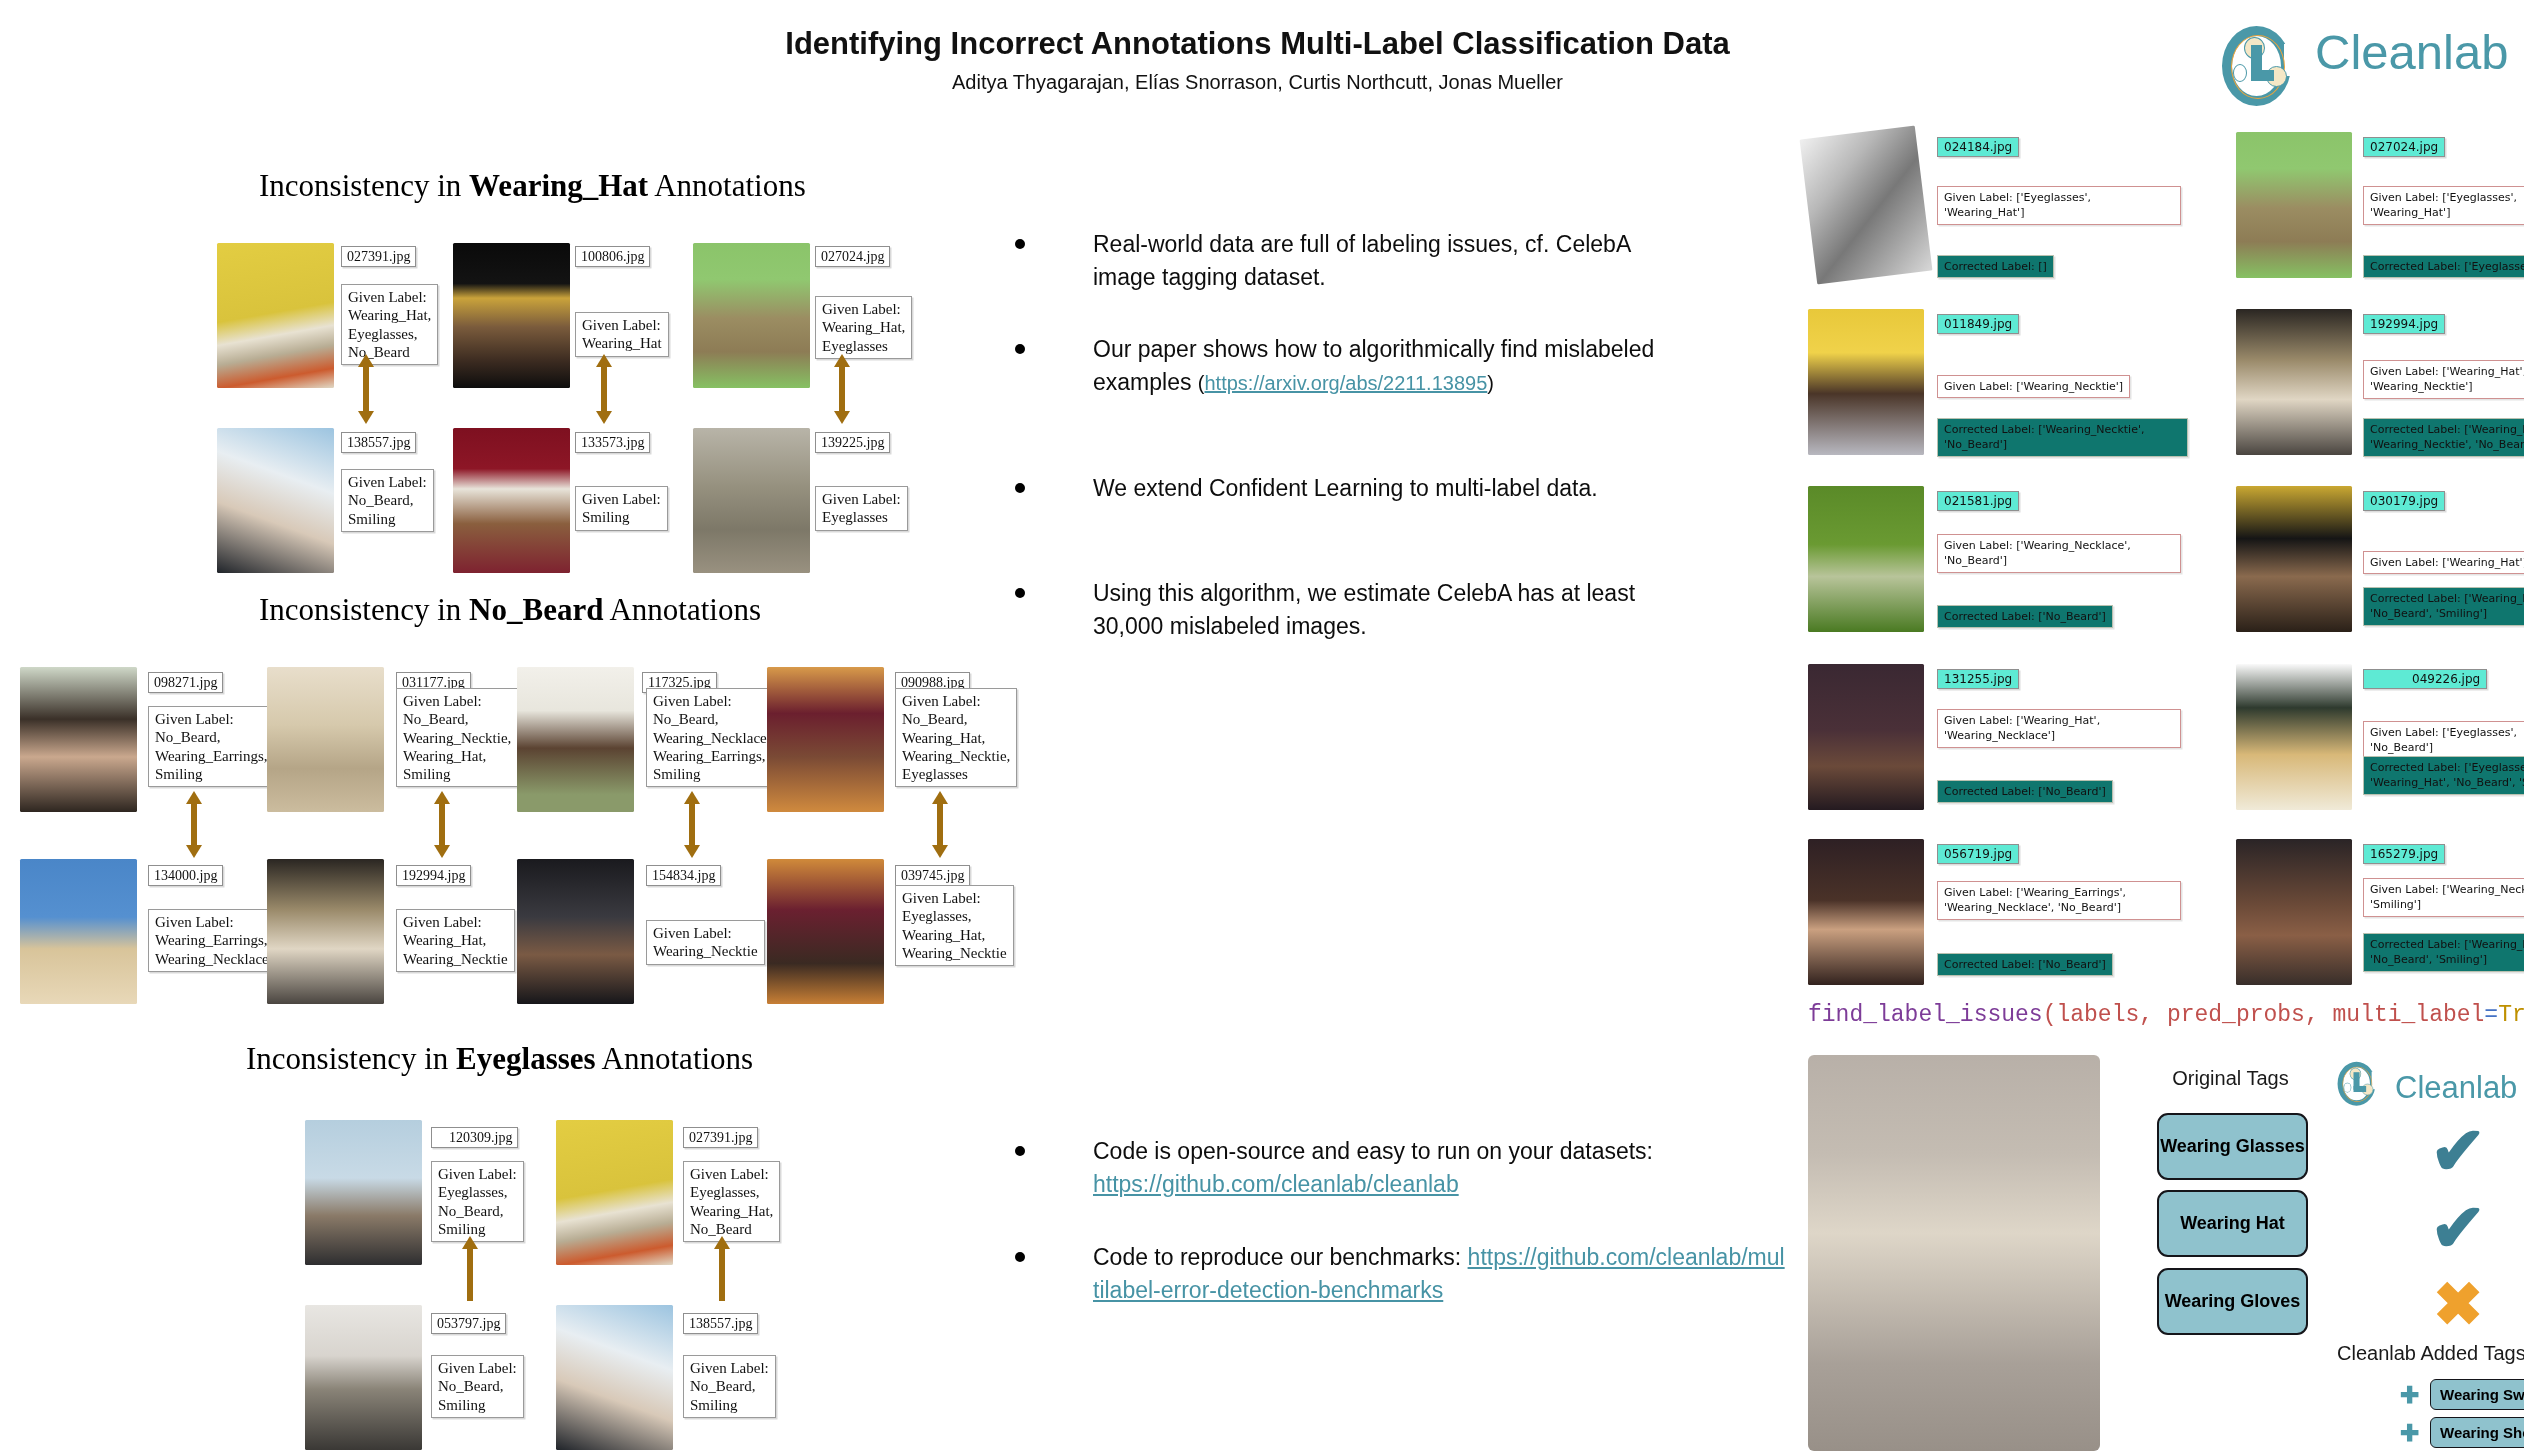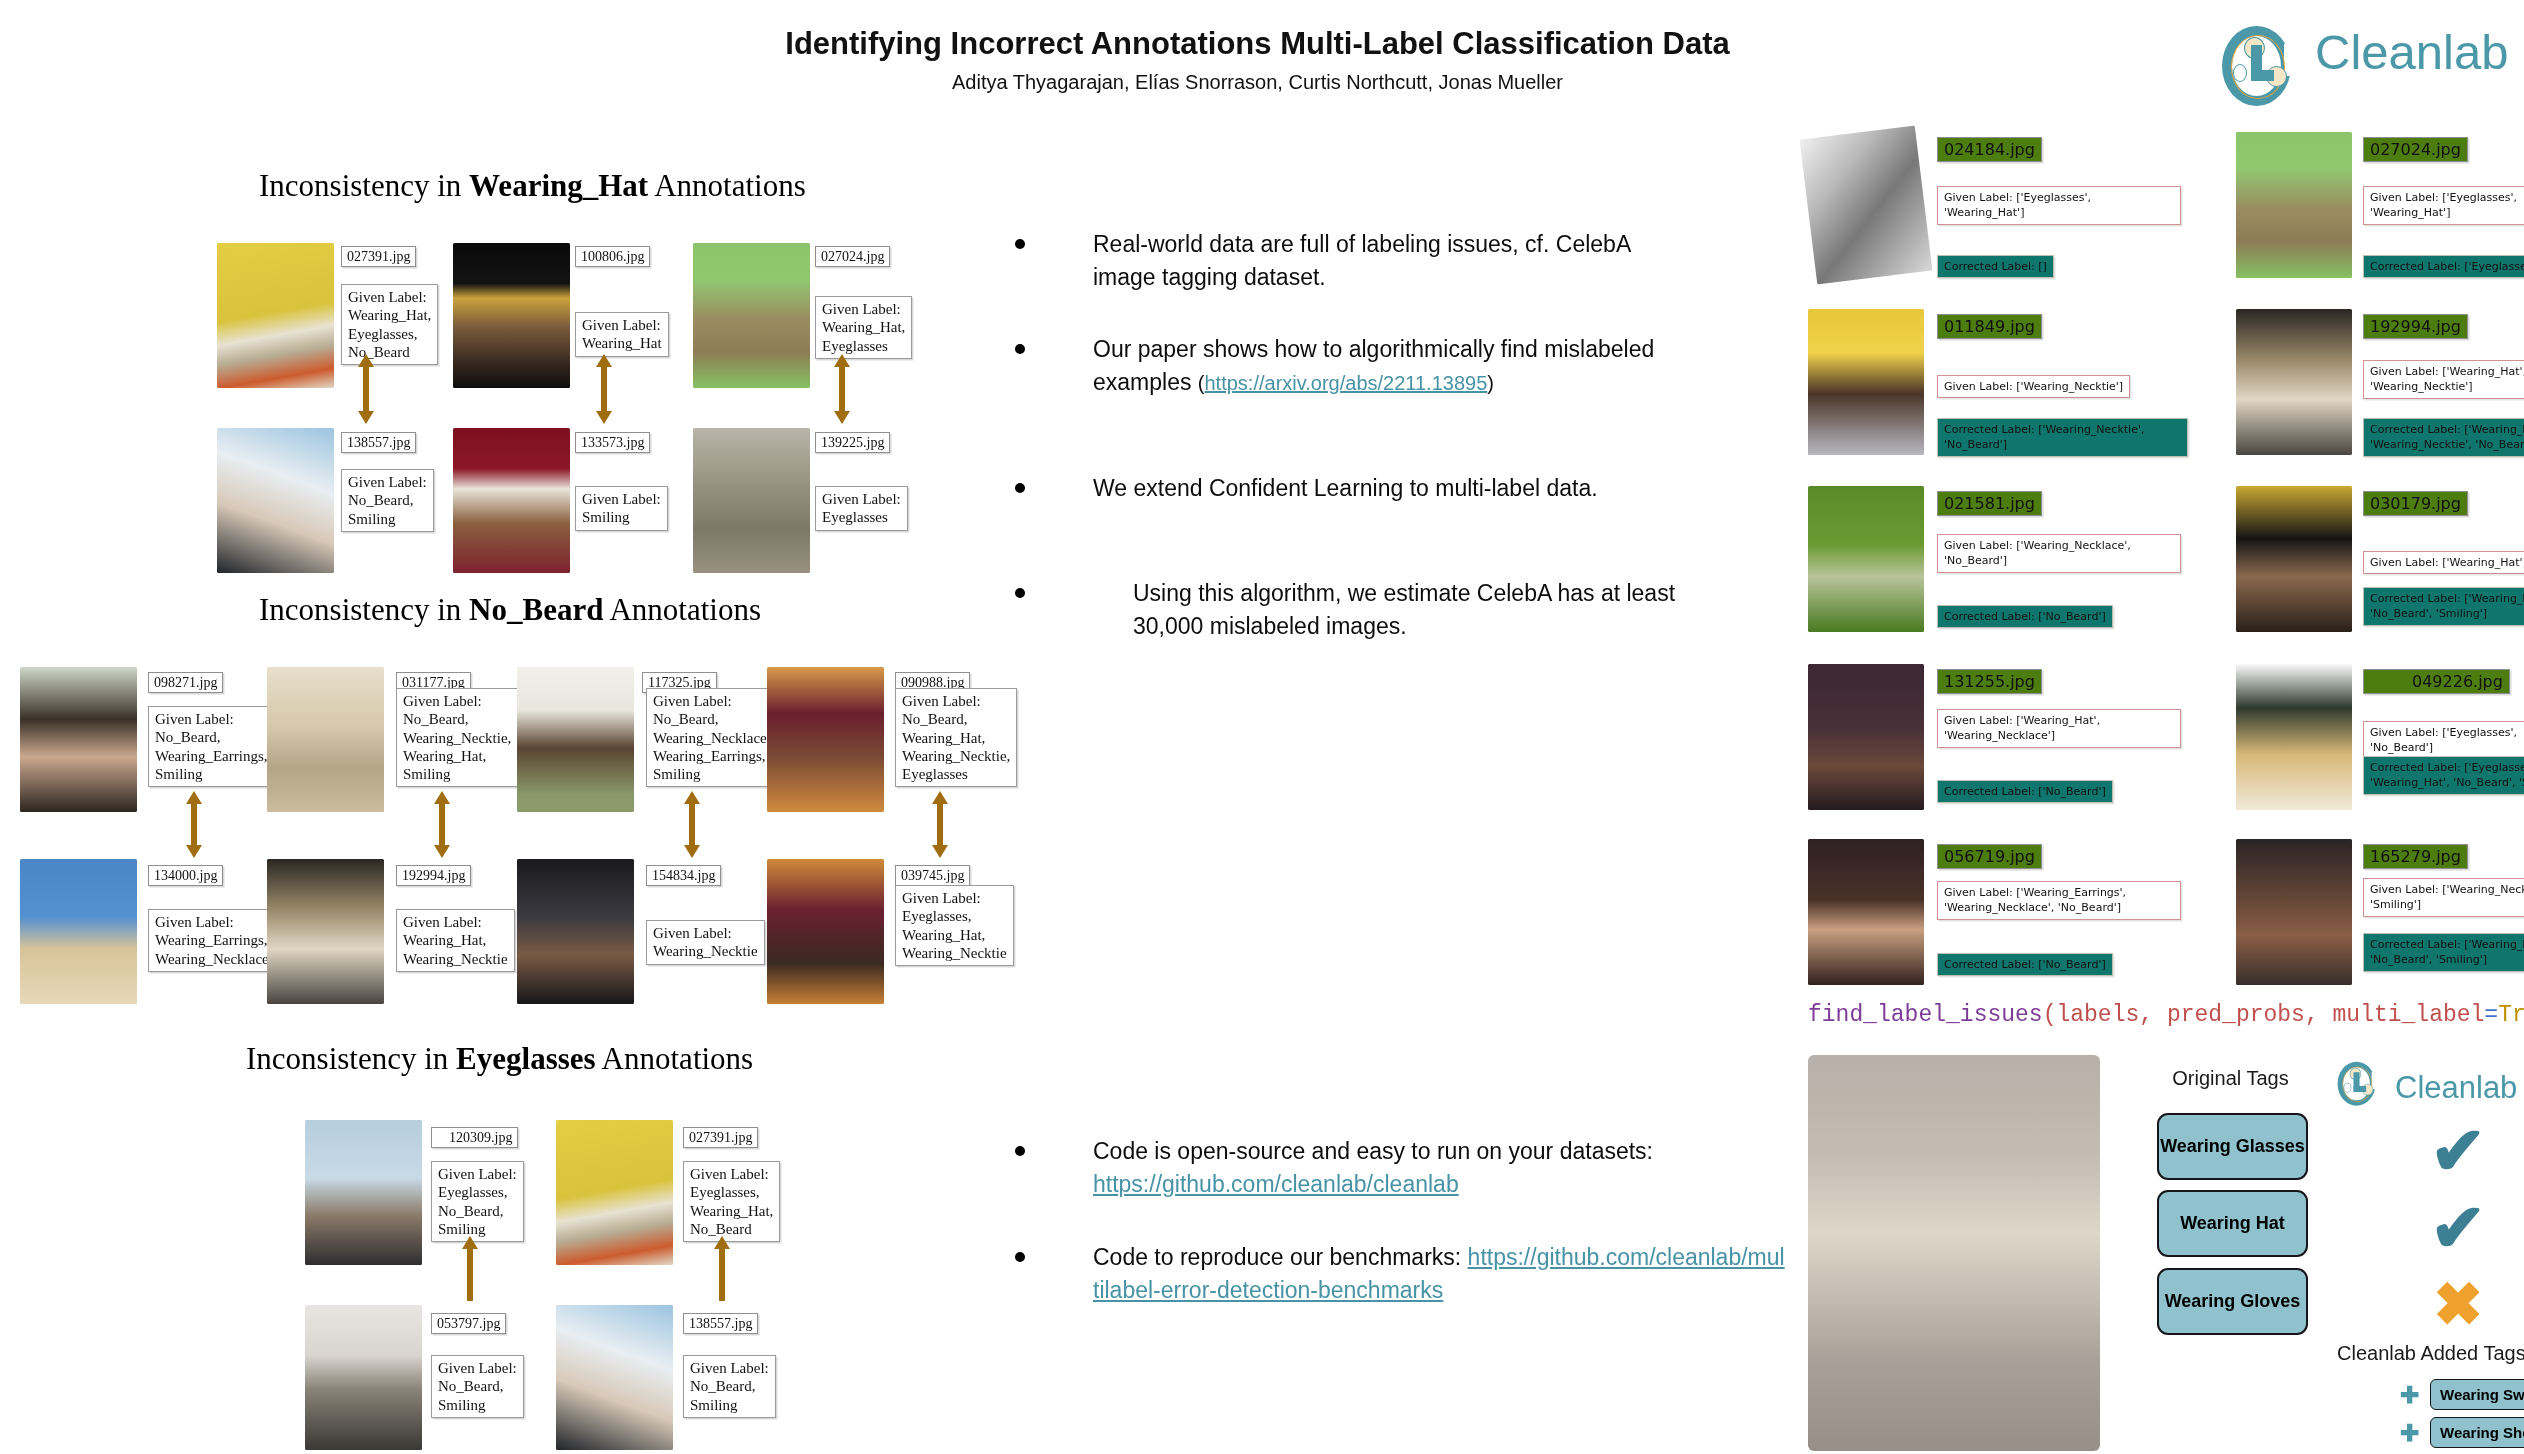--- a/index.html
+++ b/index.html
@@ -43,23 +43,23 @@
   
   .bullet{position:absolute;left:1015px;}
   .dot{position:absolute;left:0;top:11px;width:10px;height:10px;border-radius:50%;background:#000;}
   .btext{position:absolute;left:78px;top:0;font-size:23px;line-height:1.42;color:#0d0d0d;}
   .lnk{color:#4793a5;text-decoration:underline;}
   .small{font-size:20px;}
   .breakall{word-break:break-all;}
 
   
   .rimg{position:absolute;width:116px;height:146px;border-radius:1.5px;}
-  .rfile{position:absolute;width:max-content;background:#4d7c0f;border:1px solid #8f8f8f;
+  .rfile{position:absolute;width:max-content;background:#5eead4;border:1px solid #8f8f8f;
          box-shadow:1.5px 1.5px 0 #dcdcdc;padding:2px 6px;
-         font-family:"DejaVu Sans",sans-serif;font-size:16px;}
+         font-family:"DejaVu Sans",sans-serif;font-size:12px;}
   .rgiven{position:absolute;background:#fff;border:1px solid #cf9191;box-shadow:1.5px 1.5px 0 #e4e4e4;
           padding:3px 6px;max-width:230px;width:fit-content;
           font-family:"DejaVu Sans",sans-serif;font-size:11px;line-height:1.4;}
   .rcorr{position:absolute;background:#0f766e;border:1px solid #b9c1b0;box-shadow:1.5px 1.5px 0 #e4e4e4;
          padding:3px 6px;max-width:237px;width:fit-content;
          font-family:"DejaVu Sans",sans-serif;font-size:11px;line-height:1.4;}
 
   
   .code{position:absolute;font-family:"Liberation Mono","DejaVu Sans Mono",monospace;
         font-size:23px;white-space:nowrap;}
@@ -271,21 +271,21 @@
   <div class="bullet" style="top:333px;">
     <span class="dot"></span>
     <div class="btext" style="width:601px;"><span>Our paper shows how to algorithmically find mislabeled examples </span><span class="small"><span>(</span><a class="lnk" href="#">https://arxiv.org/abs/2211.13895</a><span>)</span></span></div>
   </div>
   <div class="bullet" style="top:472px;">
     <span class="dot"></span>
     <div class="btext" style="width:656px;">We extend Confident Learning to multi-label data.</div>
   </div>
   <div class="bullet" style="top:577px;">
     <span class="dot"></span>
-    <div class="btext" style="width:586px;margin-left:40px;">Using this algorithm, we estimate CelebA has at least 30,000 mislabeled images.</div>
+    <div class="btext" style="width:586px;">Using this algorithm, we estimate CelebA has at least 30,000 mislabeled images.</div>
   </div>
   <div class="bullet" style="top:1135px;">
     <span class="dot"></span>
     <div class="btext" style="width:586px;"><span>Code is open-source and easy to run on your datasets:  </span><a class="lnk" href="#">https://github.com/cleanlab/cleanlab</a></div>
   </div>
   <div class="bullet" style="top:1241px;">
     <span class="dot"></span>
     <div class="btext" style="width:692px;"><span>Code to reproduce our benchmarks: </span><a class="lnk breakall" href="#">https://github.com/cleanlab/multilabel-error-detection-benchmarks</a></div>
   </div>
 

